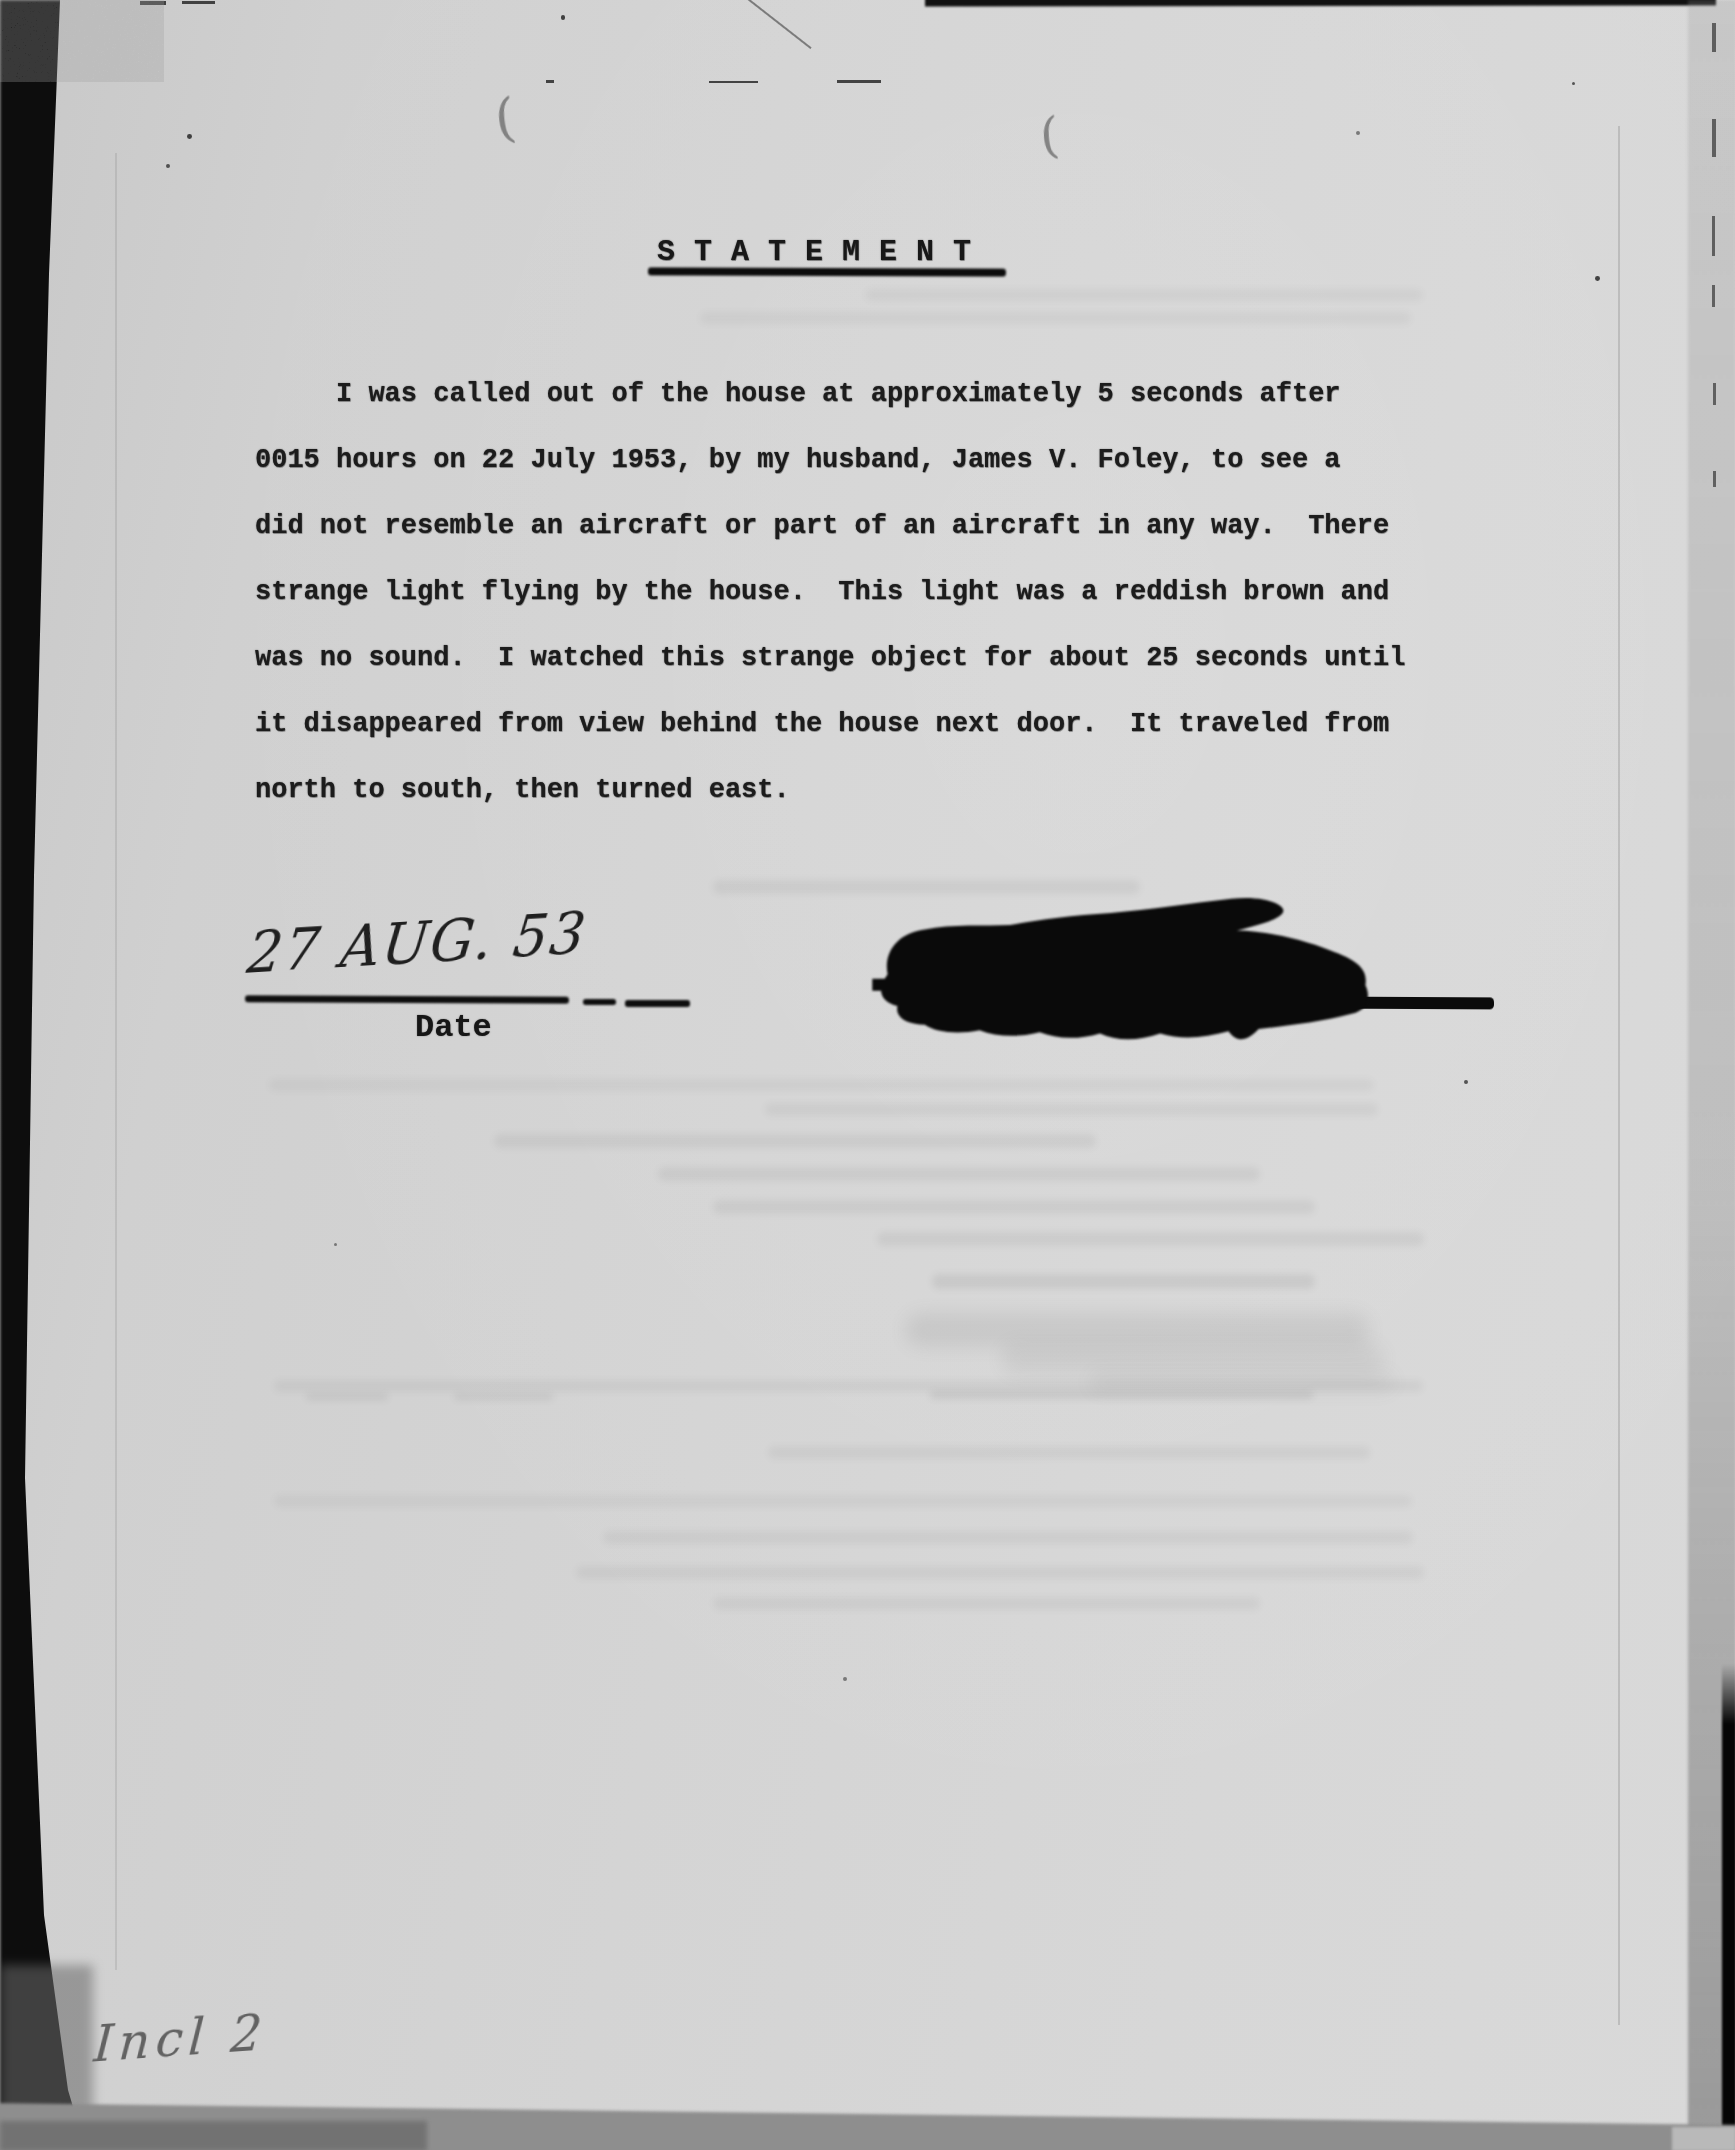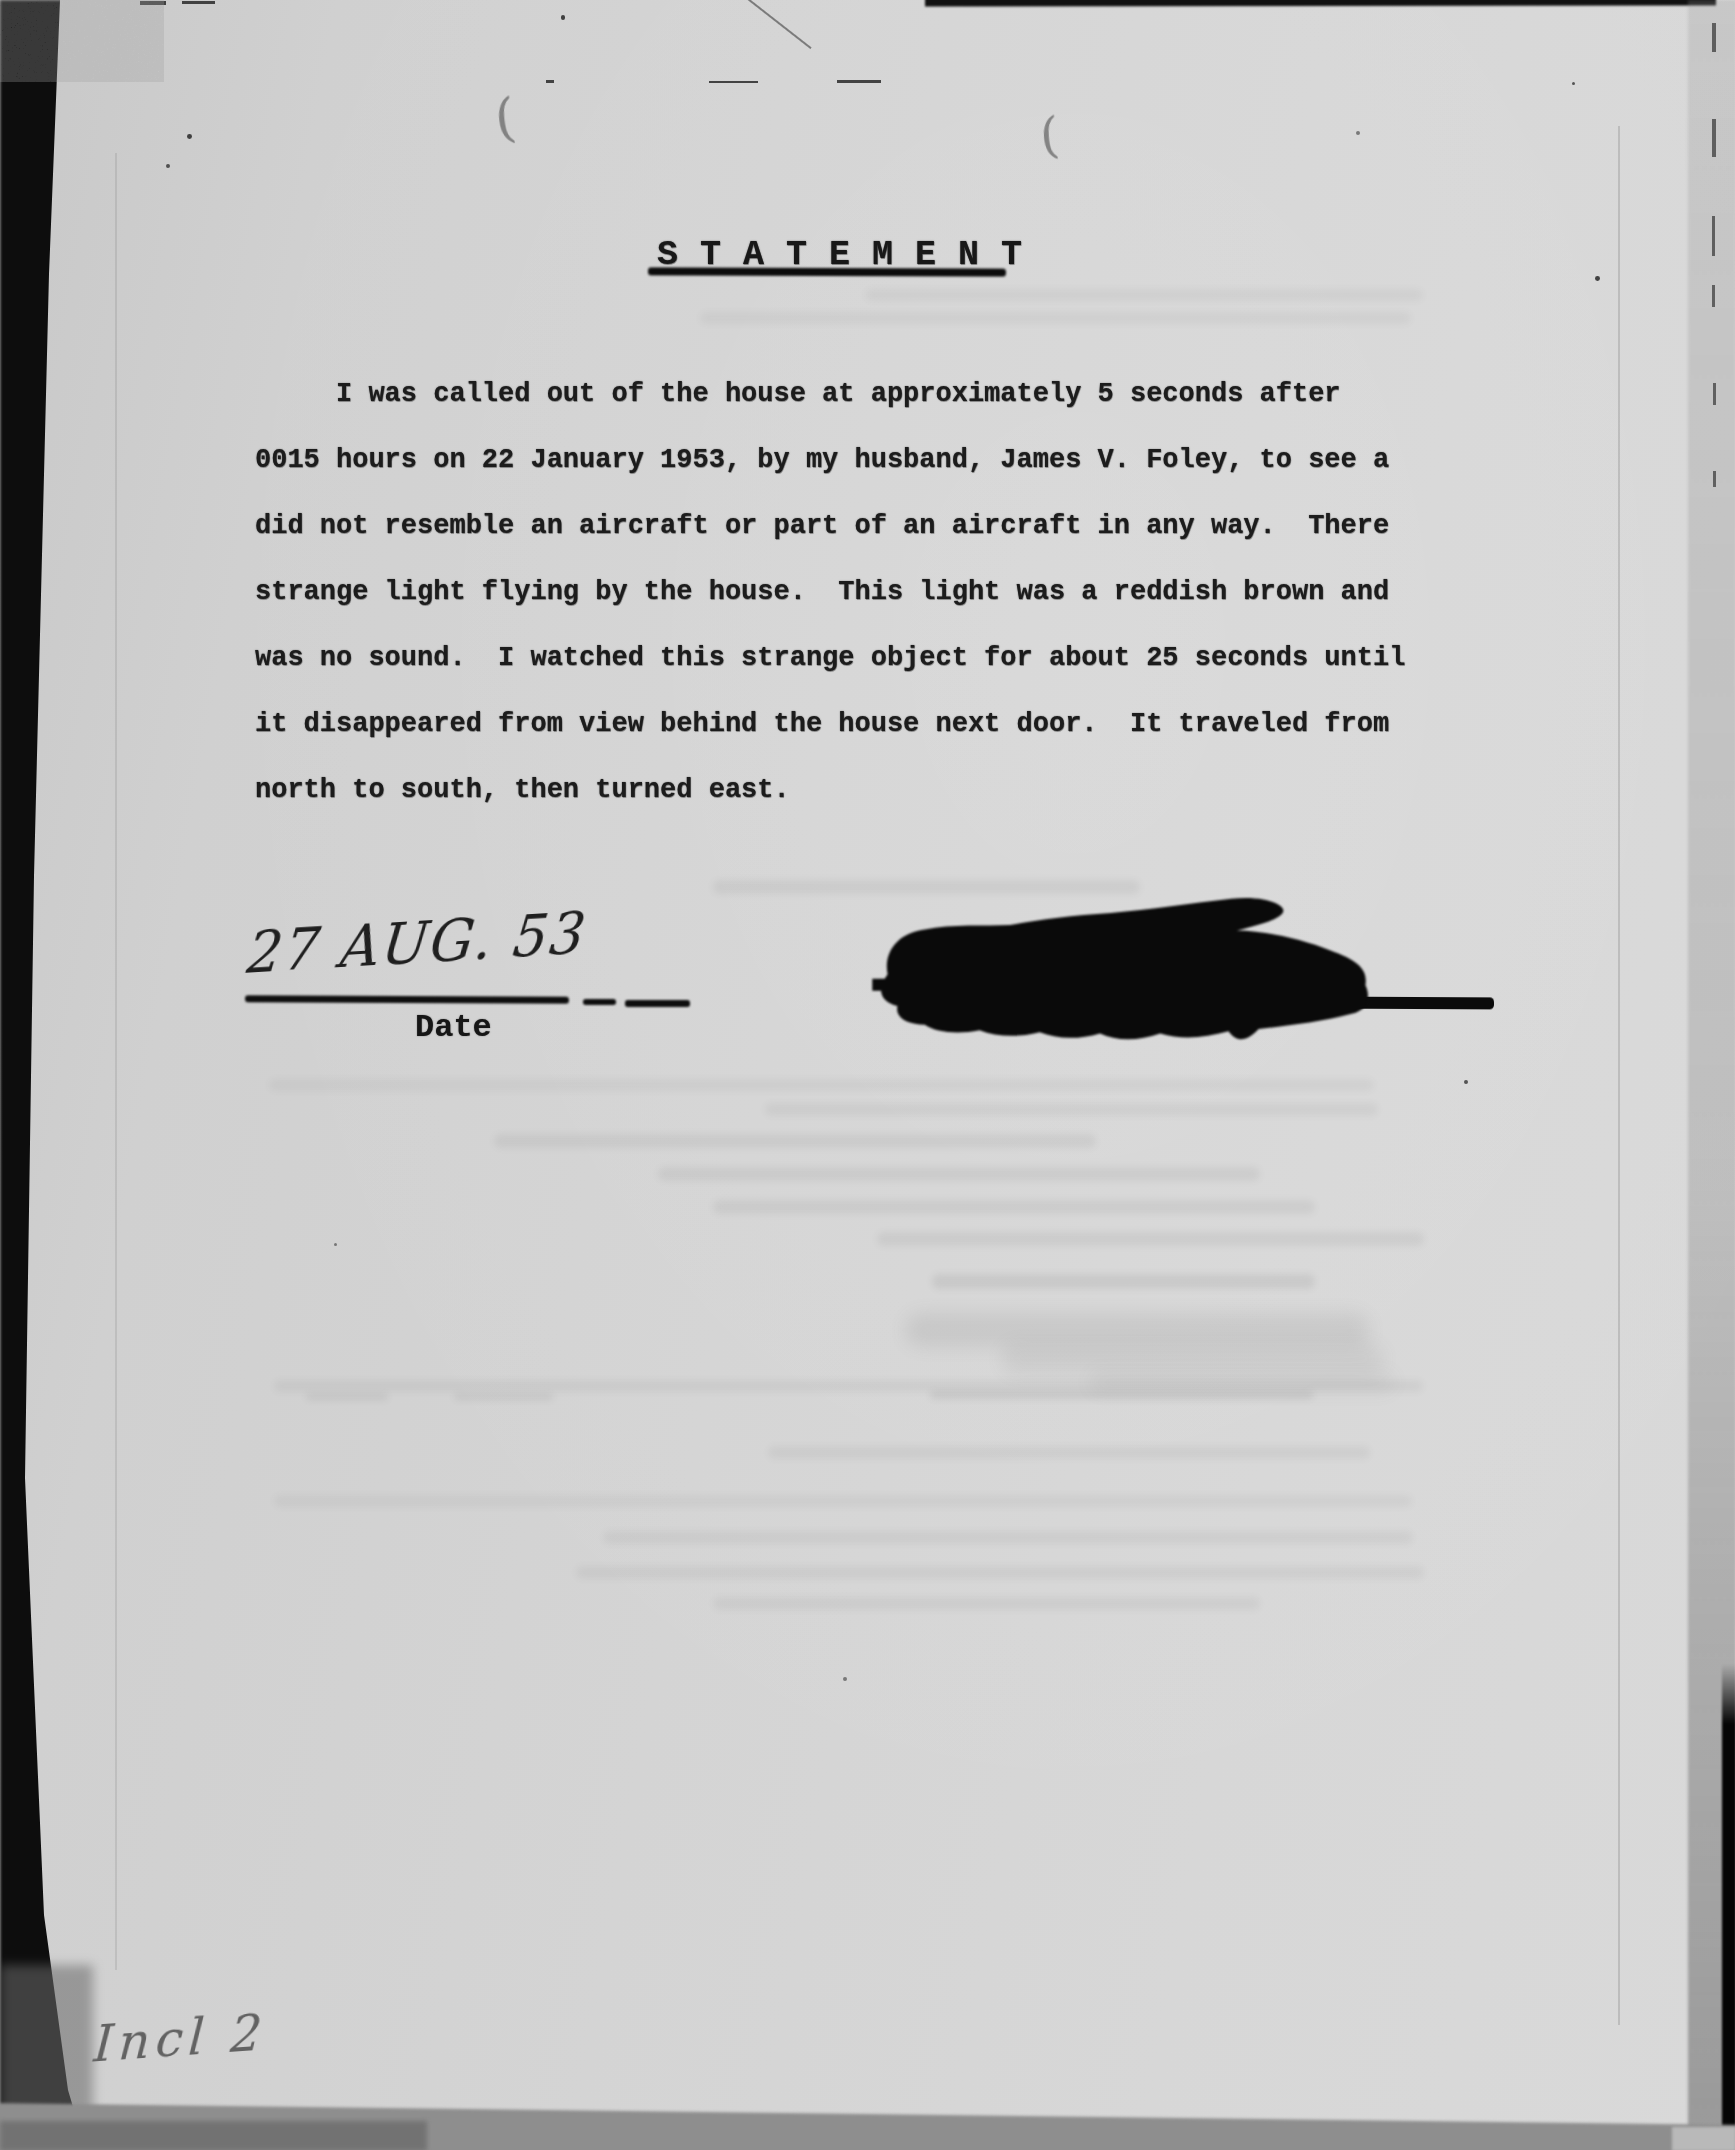--- a/index.html
+++ b/index.html
@@ -9,21 +9,21 @@
     overflow:hidden;
     background:
       radial-gradient(ellipse at 62% 30%, rgba(255,255,255,.10), rgba(255,255,255,0) 60%),
       linear-gradient(100deg,#c8c8c8 0%,#d0d0d0 16%,#d4d4d4 45%,#d7d7d7 72%,#d9d9d9 100%);
     font-family:"Liberation Mono", monospace;
   }
   
   .typed-layer{position:absolute;inset:0;filter:blur(0.3px);z-index:5;}
   .doc-title{
     position:absolute;left:657px;top:235px;
-    font-size:35px;font-weight:700;color:#181818;
+    font-size:30px;font-weight:700;color:#181818;
     text-shadow:0 0 1.6px rgba(15,15,15,.55), 0.5px 0.5px 0 rgba(20,20,20,.35);
     white-space:pre;letter-spacing:0.5px;
   }
   .title-underline{
     position:absolute;left:648px;top:268px;width:358px;height:7.7px;
     background:#0c0c0c;filter:blur(1.1px);transform:rotate(.2deg);border-radius:3.3px;
   }
   .statement{
     position:absolute;left:255px;top:361px;width:1204px;
     font-size:27px;font-weight:700;line-height:66px;color:#1c1c1c;
@@ -175,21 +175,21 @@
       <div class="rdash" style="left: 1713px; top: 471px; width: 2.7px; height: 16.4px;"></div>
     </div>
 
   <div class="typed-layer">
 
     <div class="doc-title">S T A T E M E N T</div>
     <div class="title-underline"></div>
 
     <div class="statement">
         <div class="line">     I was called out of the house at approximately 5 seconds after</div>
-        <div class="line">0015 hours on 22 January 1953, by my husband, James V. Foley, to see a</div>
+        <div class="line">0015 hours on 22 July 1953, by my husband, James V. Foley, to see a</div>
         <div class="line">did not resemble an aircraft or part of an aircraft in any way.  There</div>
         <div class="line">strange light flying by the house.  This light was a reddish brown and</div>
         <div class="line">was no sound.  I watched this strange object for about 25 seconds until</div>
         <div class="line">it disappeared from view behind the house next door.  It traveled from</div>
         <div class="line">north to south, then turned east.</div>
       </div>
 
     <div class="hand date-hand">27 AUG. 53</div>
     <div class="date-underline"></div>
     <div class="date-dash" style="left:583px;top:999px;width:33px;height:5.5px;"></div>

